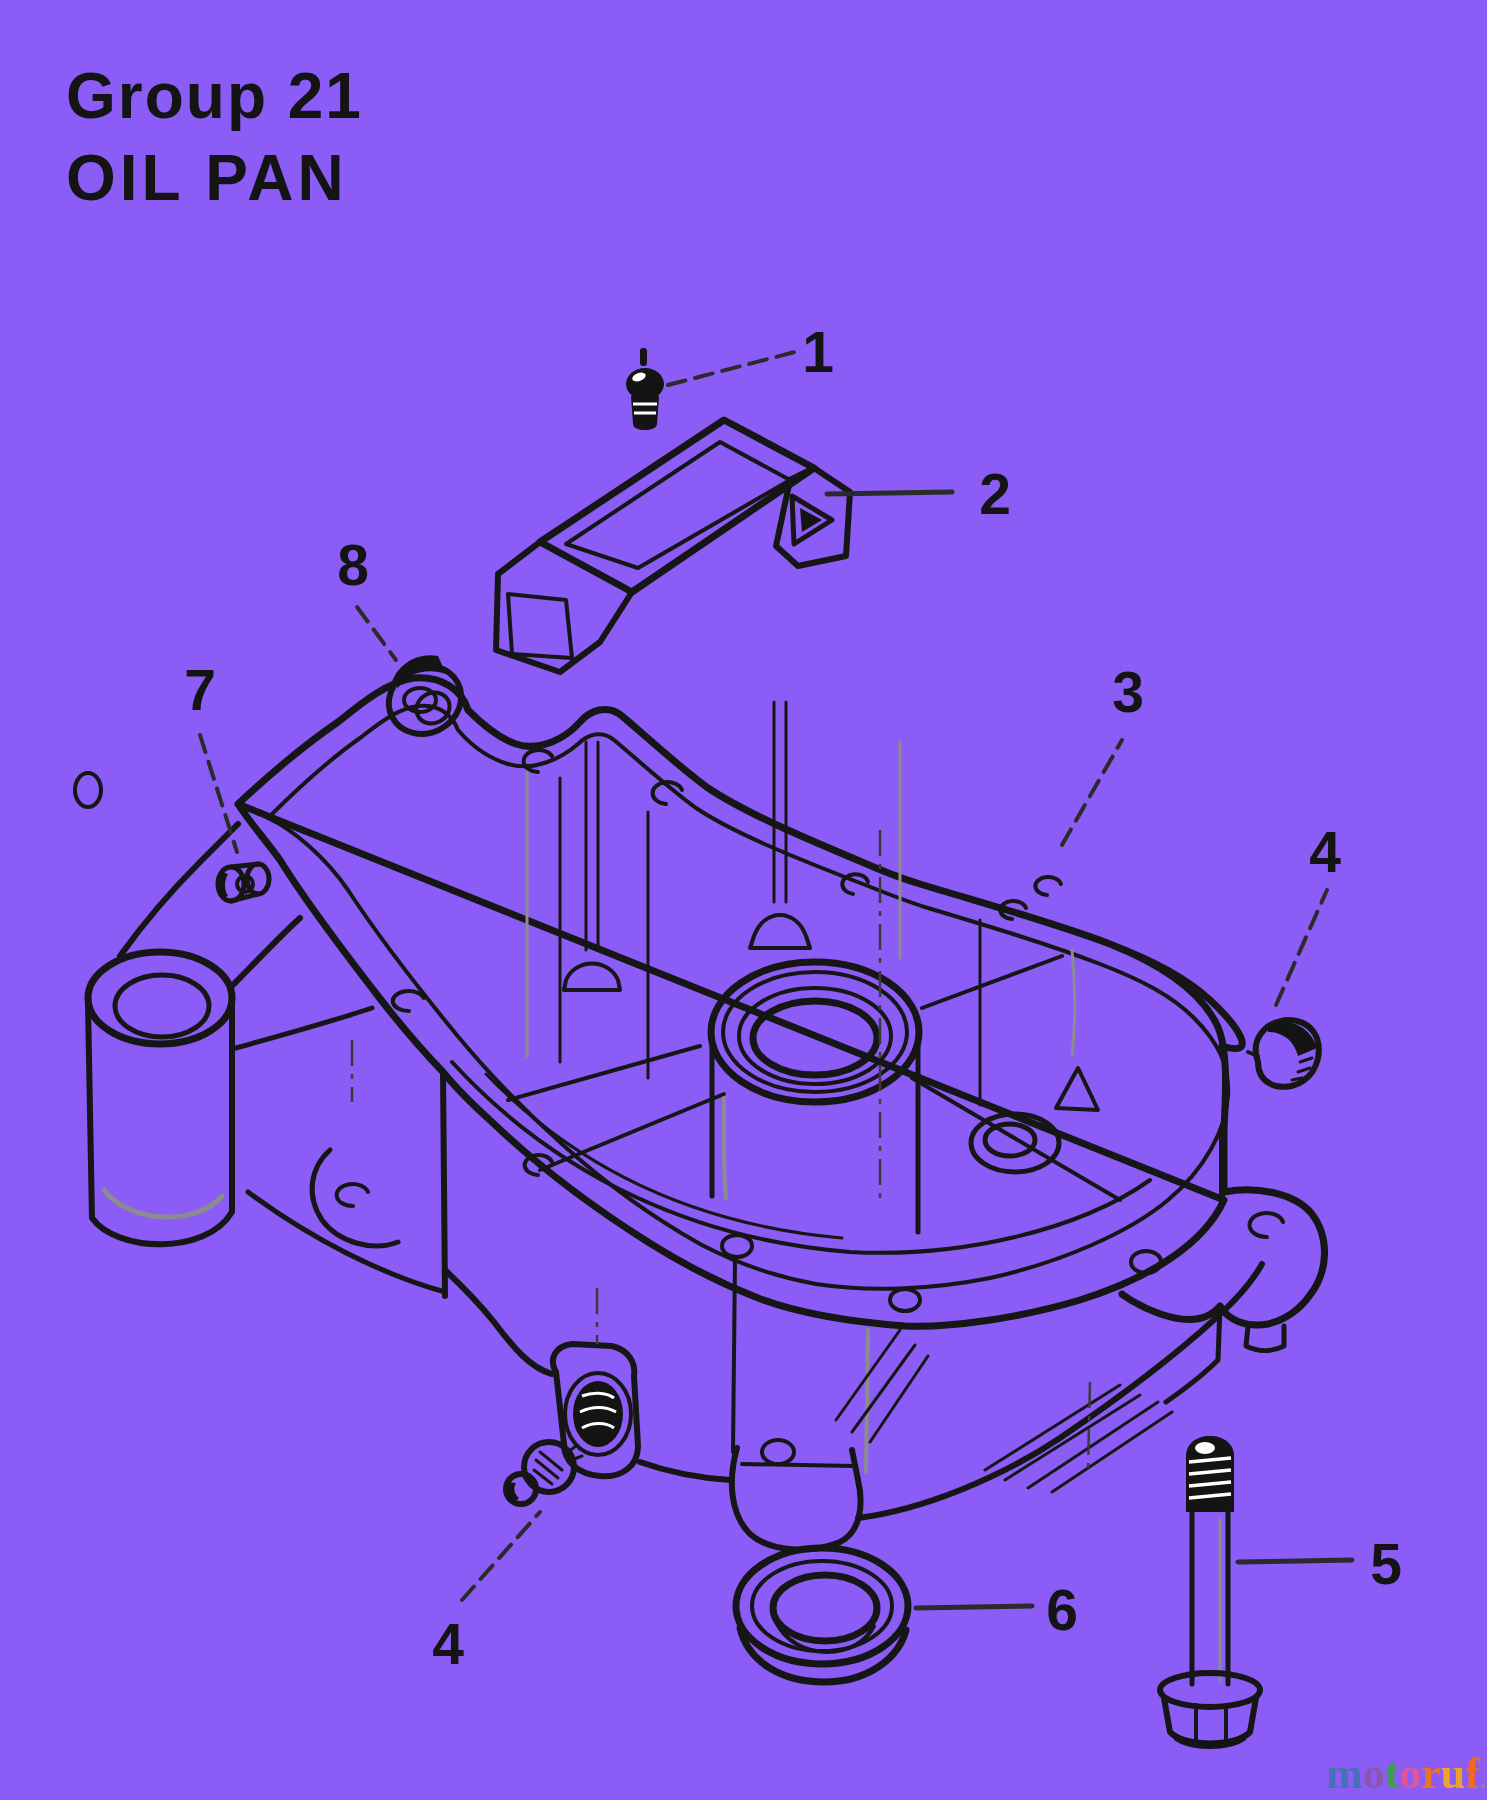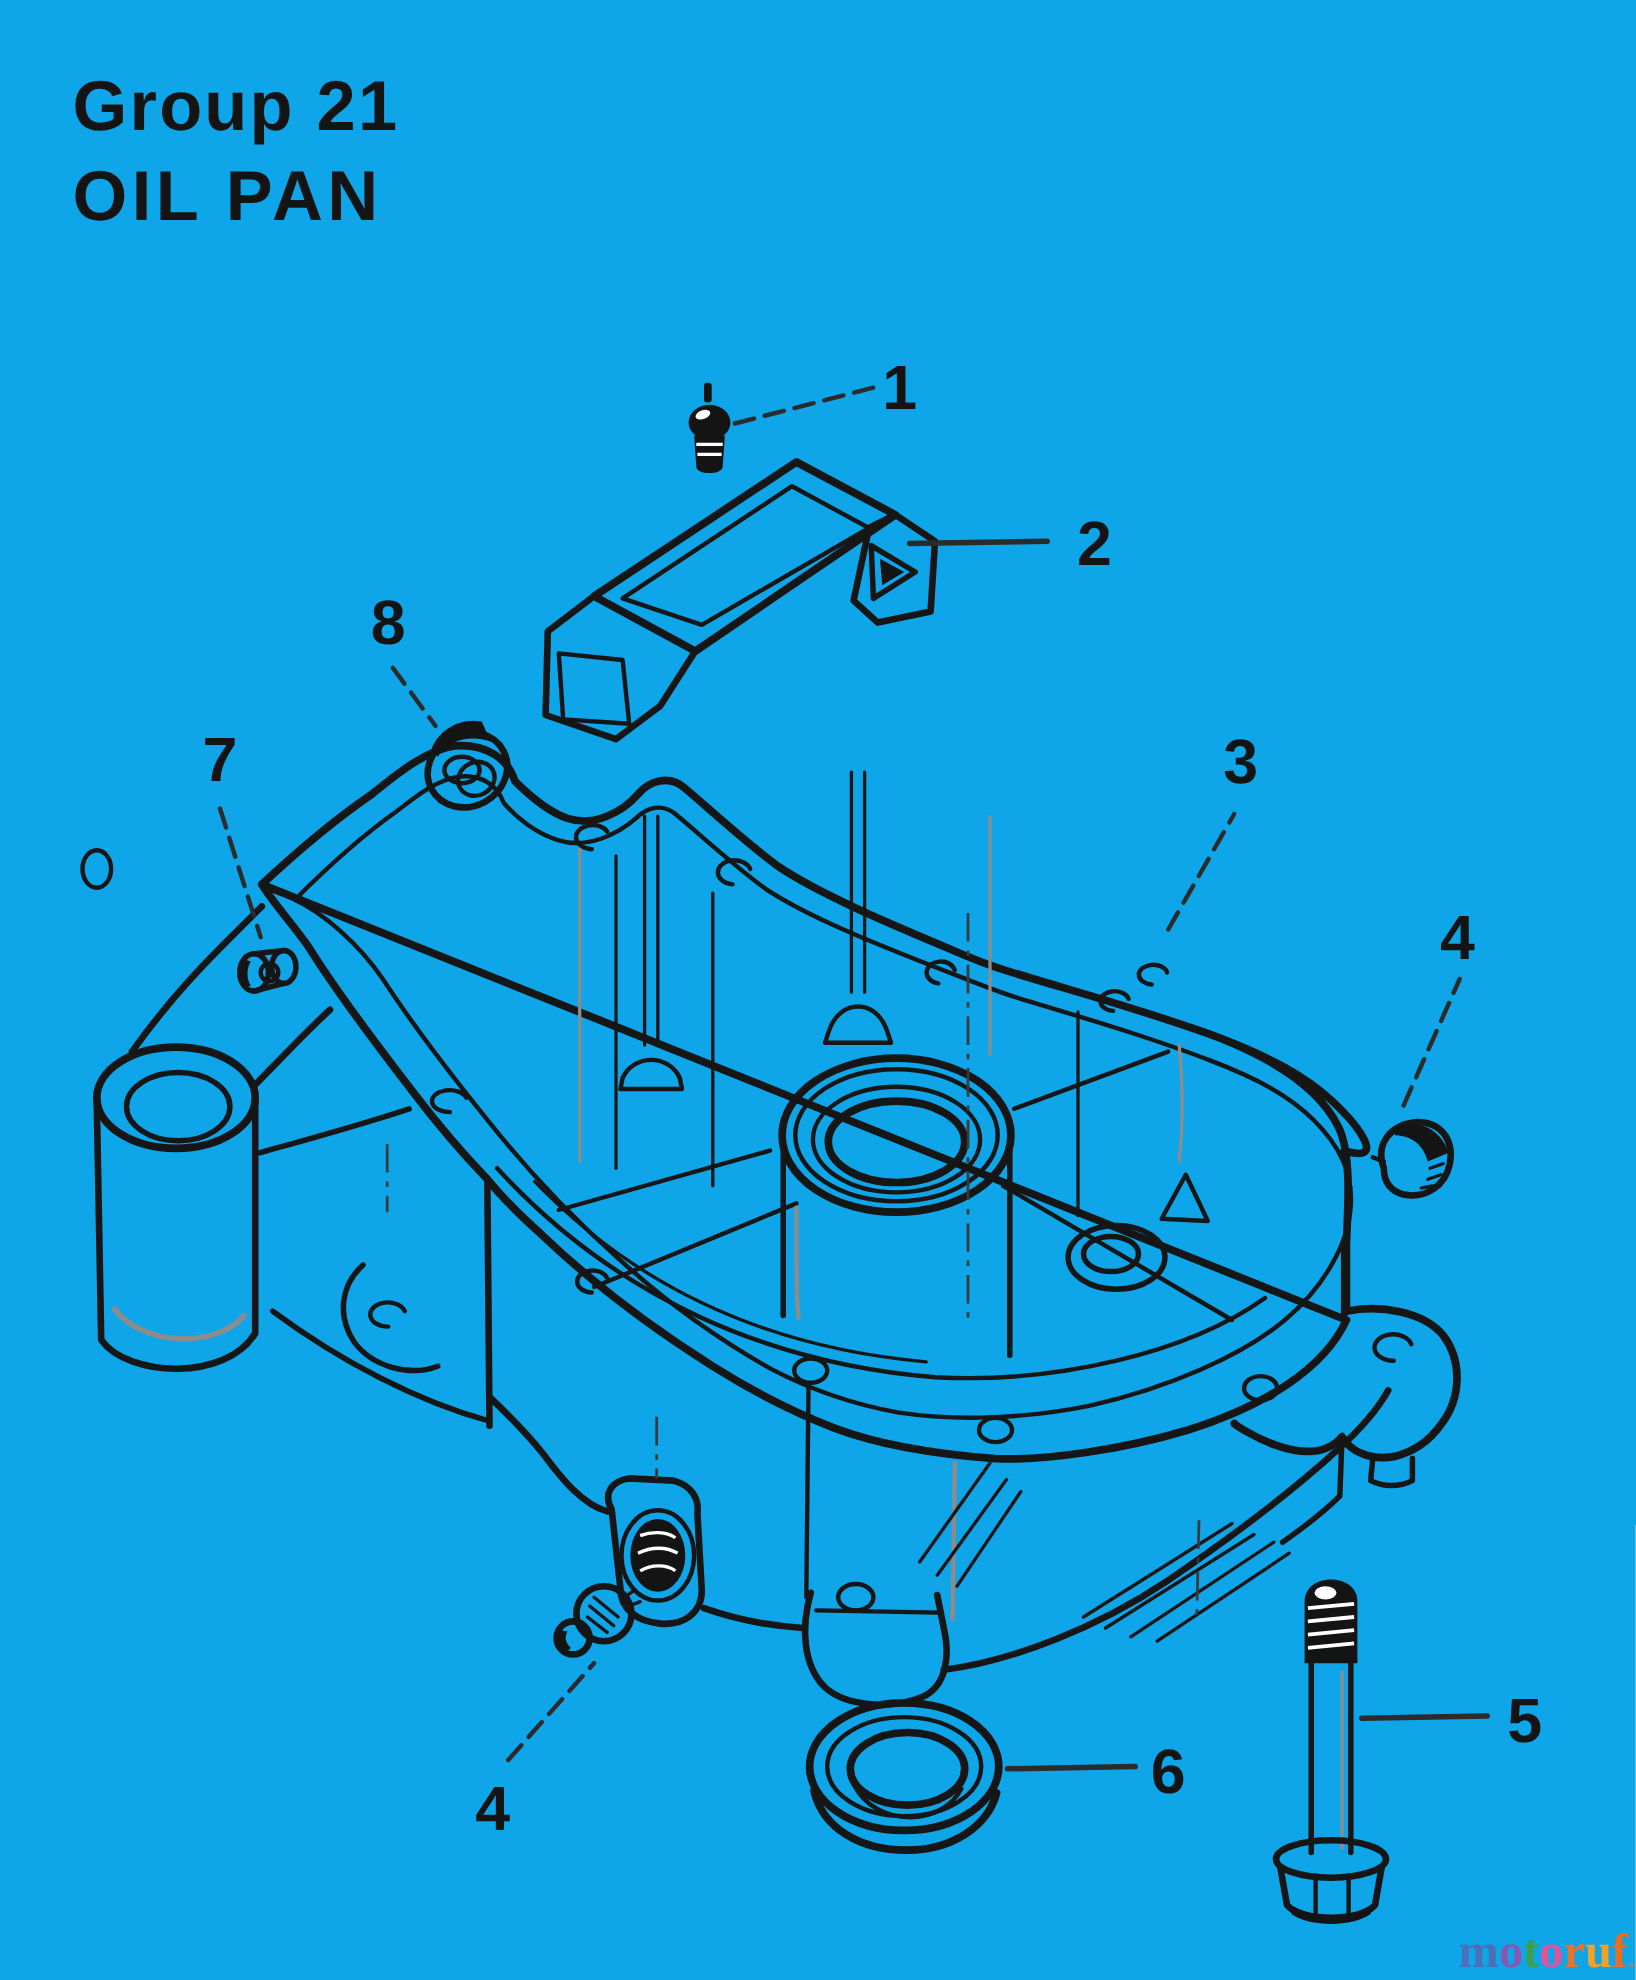--- a/index.html
+++ b/index.html
@@ -2,21 +2,21 @@
 <html><head>
 <meta charset="utf-8">
 <style>
   html,body{margin:0;padding:0;}
   body{
     width:1487px;height:1800px;
     background:#ffffff;
     font-family:"Liberation Sans", sans-serif;
     overflow:hidden;
   }
-  .page{position:relative;width:1487px;height:1800px;background:#0ea5e9;}
+  .page{position:relative;width:1487px;height:1800px;background:#8b5cf6;}
   svg{position:absolute;left:0;top:0;}
   .title-text{
     font-family:"Liberation Sans", sans-serif;
     font-weight:bold;
     font-size:64px;
     letter-spacing:2px;
     fill:#141414;
   }
   .callout-num{
     font-family:"Liberation Sans", sans-serif;

